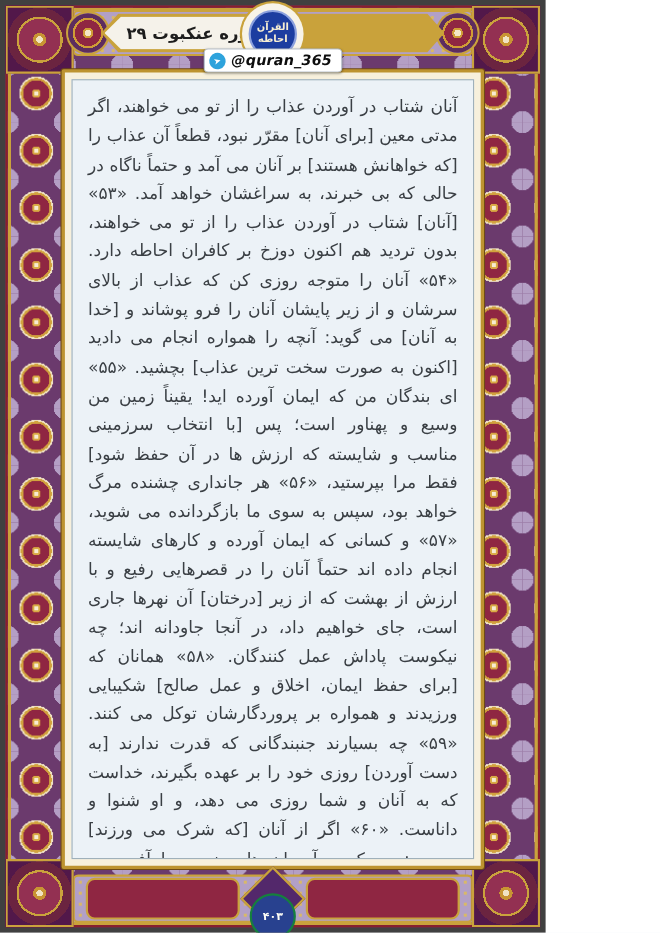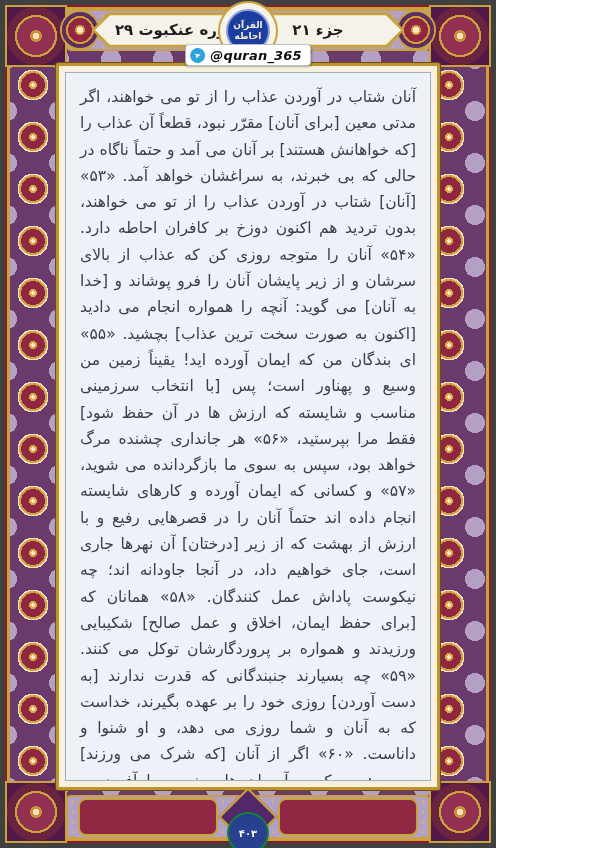--- a/index.html
+++ b/index.html
@@ -153,21 +153,20 @@
 
   <div class="bottom-panel left"></div>
   <div class="bottom-panel right"></div>
 
   <div class="cartouche left">
     <div class="outer"></div>
     <div class="inner">سوره عنکبوت ۲۹</div>
   </div>
   <div class="cartouche right">
     <div class="outer"></div>
-    <div class="inner">جزء ۲۱</div>
   </div>
 
   <div class="logo-medallion">
     <div class="logo-inner">
       <span>القرآن</span>
       <span>احاطه</span>
     </div>
   </div>
 
   <div class="telegram-badge">

